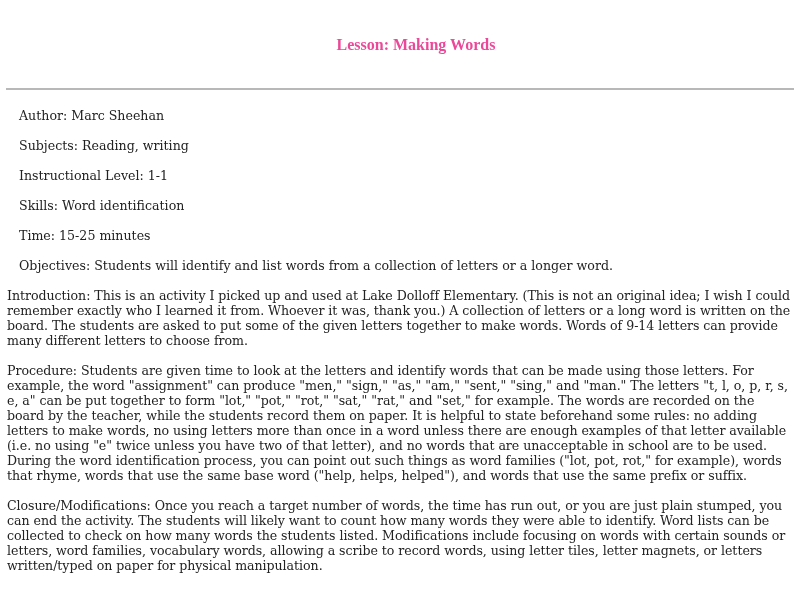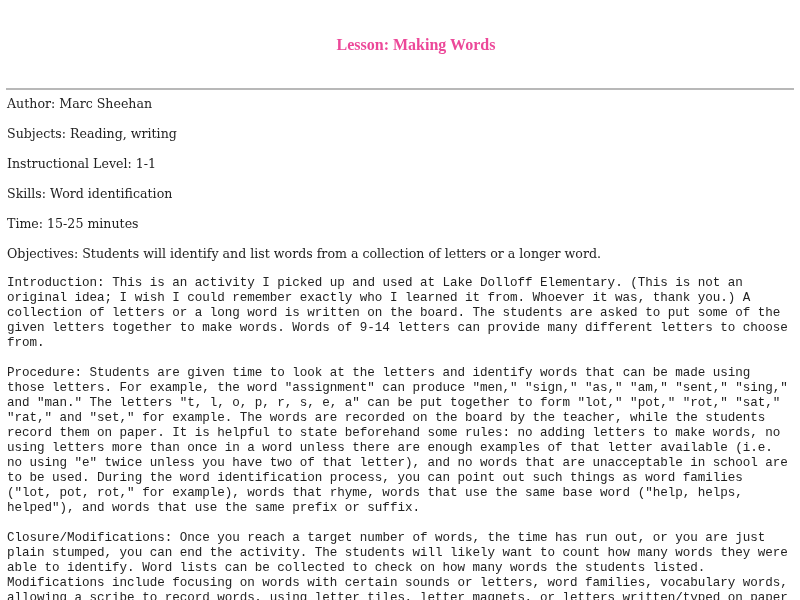--- a/index.html
+++ b/index.html
@@ -38,32 +38,31 @@
     border-top: 2px solid #b8b8b8;
     margin: 0;
   }
   .content {
     position: absolute;
     top: 96px;
     left: 7px;
     width: 790px;
   }
   .field {
-    margin: 0;
+    margin: 12px;
     line-height: 15px;
     height: 15px;
     margin-bottom: 15px;
     white-space: nowrap;
   }
   .para {
     margin: 0 16px 15px 0;
     line-height: 15px;
     width: 788px;
     letter-spacing: -0.05px;
-    font-family: Liberation Mono, monospace;
   }
 </style>
 </head>
 <body>
 
 <h1 class="title">Lesson: Making Words</h1>
 <hr class="rule">
 
 <div class="content">
   <p class="field"><span>Author:</span> <span>Marc Sheehan</span></p>

